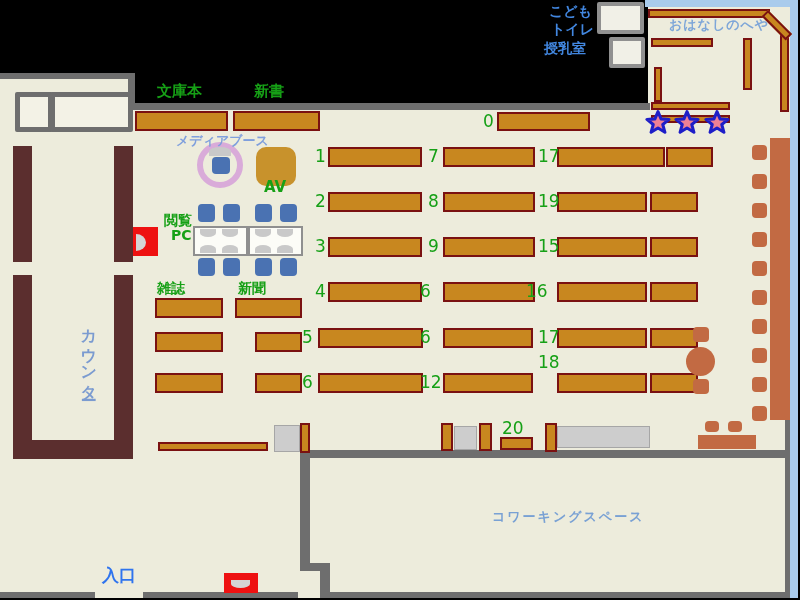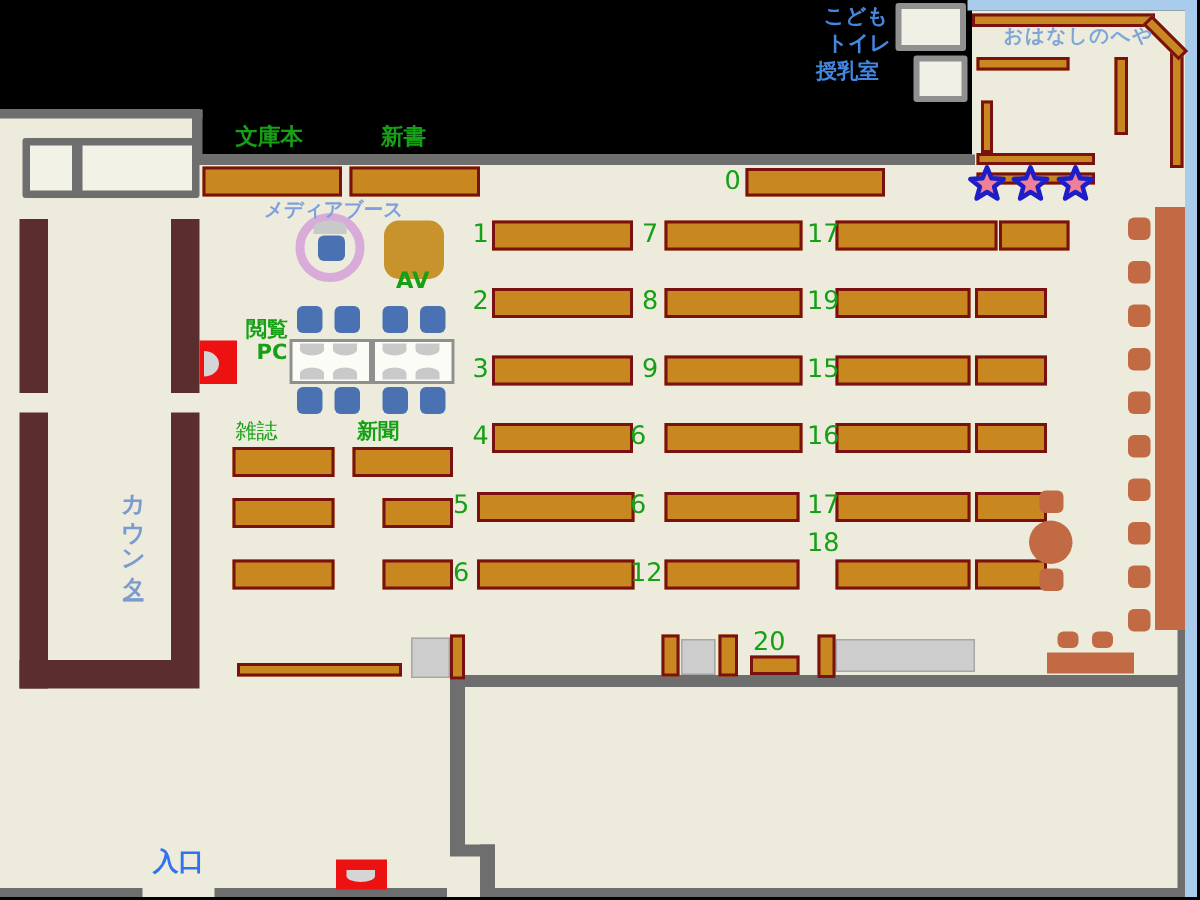--- a/index.html
+++ b/index.html
@@ -167,37 +167,38 @@
     <div class="lbl" style="left: 549px; top: 4px; font-size: 14px; color: rgb(66, 135, 224); font-weight: bold;">こども</div>
     <div class="lbl" style="left: 551px; top: 22px; font-size: 14px; color: rgb(66, 135, 224); font-weight: bold;">トイレ</div>
     <div class="lbl" style="left: 544px; top: 41px; font-size: 14px; color: rgb(66, 135, 224); font-weight: bold;">授乳室</div>
     <div class="lbl" style="left: 669px; top: 18px; font-size: 13px; color: rgb(126, 166, 216); font-weight: bold; letter-spacing: 1px;">おはなしのへや</div>
     <div class="lbl" style="left: 157px; top: 84px; font-size: 15px; color: rgb(22, 160, 22); font-weight: bold;">文庫本</div>
     <div class="lbl" style="left: 254px; top: 84px; font-size: 15px; color: rgb(22, 160, 22); font-weight: bold;">新書</div>
     <div class="lbl" style="left: 176px; top: 134px; font-size: 13px; color: rgb(127, 159, 221); font-weight: bold;">メディアブース</div>
     <div class="lbl" style="left: 264px; top: 180px; font-size: 15px; color: rgb(22, 160, 22); font-weight: bold;">AV</div>
     <div class="lbl" style="left: 164px; top: 213px; font-size: 14px; color: rgb(22, 160, 22); font-weight: bold;">閲覧</div>
     <div class="lbl" style="left: 171px; top: 228px; font-size: 14px; color: rgb(22, 160, 22); font-weight: bold;">PC</div>
-    <div class="lbl" style="left: 157px; top: 281px; font-size: 14px; color: rgb(22, 160, 22); font-weight: normal;">雑誌</div>
+    <div class="lbl" style="left: 157px; top: 281px; font-size: 14px; color: rgb(22, 160, 22); font-weight: bold;">雑誌</div>
     <div class="lbl" style="left: 238px; top: 281px; font-size: 14px; color: rgb(22, 160, 22); font-weight: bold;">新聞</div>
     <div class="lbl vert" style="left: 80px; top: 318px; font-size: 16px; color: rgb(123, 155, 208); font-weight: bold;">カウンター</div>
     <div class="lbl" style="left: 102px; top: 567px; font-size: 17px; color: rgb(47, 116, 238); font-weight: bold;">入口</div>
+    <div class="lbl" style="left: 492px; top: 510px; font-size: 13px; color: rgb(121, 161, 212); font-weight: bold; letter-spacing: 2px;">コワーキングスペース</div>
     <div class="num" style="left: 483px; top: 111px;">0</div>
     <div class="num" style="left: 315px; top: 146px;">1</div>
     <div class="num" style="left: 315px; top: 191px;">2</div>
     <div class="num" style="left: 315px; top: 236px;">3</div>
     <div class="num" style="left: 315px; top: 281px;">4</div>
     <div class="num" style="left: 302px; top: 327px;">5</div>
     <div class="num" style="left: 302px; top: 372px;">6</div>
     <div class="num" style="left: 428px; top: 146px;">7</div>
     <div class="num" style="left: 428px; top: 191px;">8</div>
     <div class="num" style="left: 428px; top: 236px;">9</div>
     <div class="num" style="left: 420px; top: 281px;">6</div>
     <div class="num" style="left: 420px; top: 327px;">6</div>
     <div class="num" style="left: 420px; top: 372px;">12</div>
     <div class="num" style="left: 538px; top: 146px;">17</div>
     <div class="num" style="left: 538px; top: 191px;">19</div>
     <div class="num" style="left: 538px; top: 236px;">15</div>
-    <div class="num" style="left: 538px; top: 281px;">16</div>
+    <div class="num" style="left: 526px; top: 281px;">16</div>
     <div class="num" style="left: 538px; top: 327px;">17</div>
     <div class="num" style="left: 538px; top: 352px;">18</div>
     <div class="num" style="left: 502px; top: 418px;">20</div>
   </div>
 
 </body></html>

